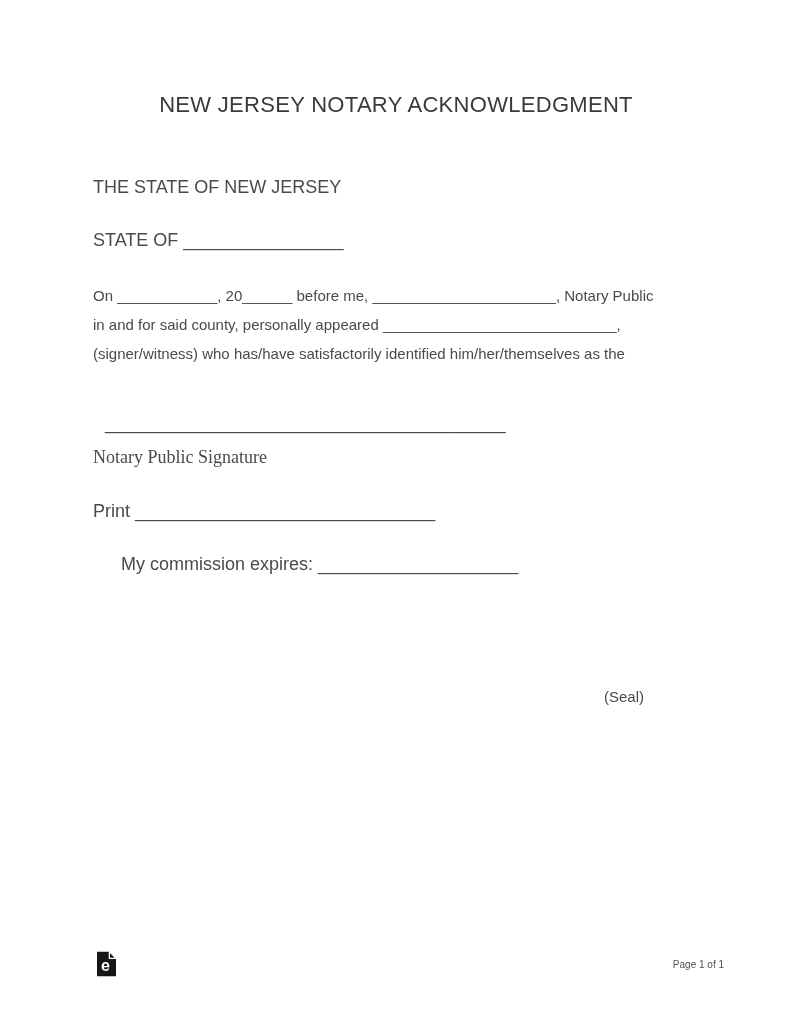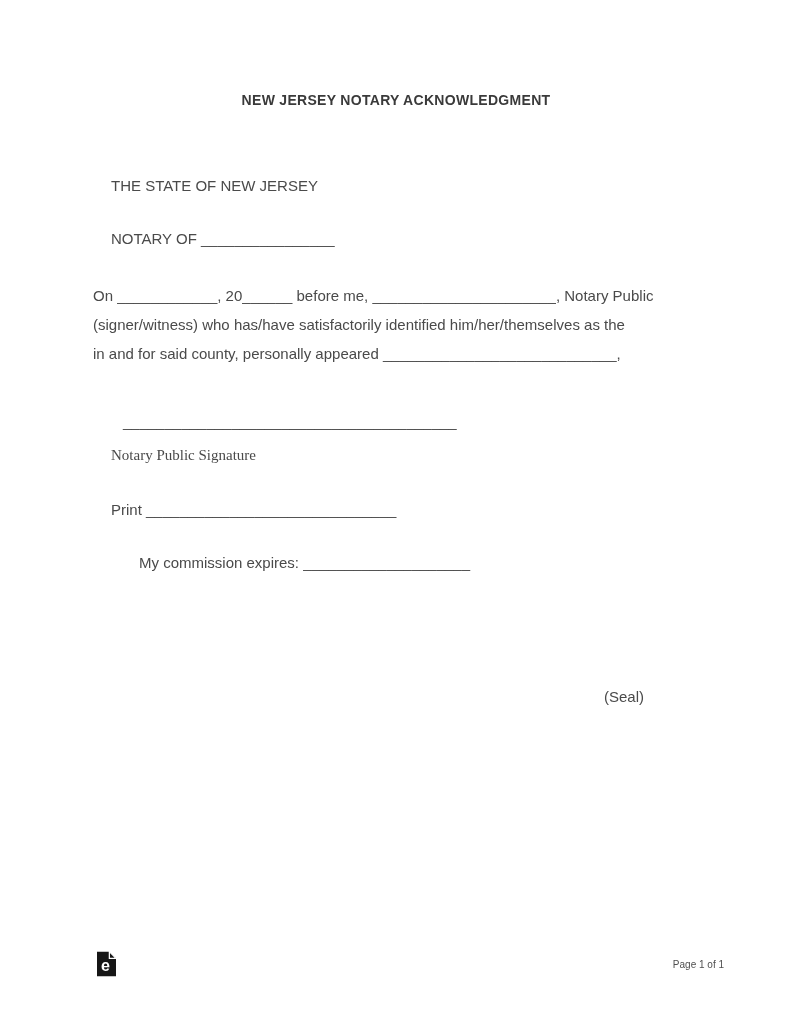--- a/index.html
+++ b/index.html
@@ -15,30 +15,30 @@
     font-family: "Liberation Sans", "DejaVu Sans", sans-serif;
     color: var(--body_text, #4a4a4a);
     overflow: hidden;
   }
   .doc-title {
     position: absolute;
     top: 92px;
     left: 0;
     width: 792px;
     text-align: center;
-    font-size: 14px;
-    font-weight: bold;
+    font-size: 22px;
+    font-weight: normal;
     letter-spacing: 0.3px;
     color: var(--title_text, #3a3a3a);
     white-space: nowrap;
   }
   .line {
     position: absolute;
-    left: 111px;
-    font-size: 15px;
+    left: 93px;
+    font-size: 18px;
     white-space: nowrap;
   }
   .state-line   { top: 177px; }
   .county-line  { top: 230px; }
   .paragraph {
     position: absolute;
     left: 93px;
     top: 281px;
     font-size: 15px;
     line-height: 29px;
@@ -75,27 +75,27 @@
 </head>
 <body>
 
 <div class="page">
 
   <div class="doc-title">NEW JERSEY NOTARY ACKNOWLEDGMENT</div>
 
   <div class="line state-line">THE STATE OF NEW JERSEY</div>
 
   <div class="line county-line">
-    <span>NOTARY OF </span><span class="blank">________________</span>
+    <span>STATE OF </span><span class="blank">________________</span>
   </div>
 
   <div class="paragraph">
     <div>On ____________, 20______ before me, ______________________, Notary Public</div>
+    <div>in and for said county, personally appeared ____________________________,</div>
     <div>(signer/witness) who has/have satisfactorily identified him/her/themselves as the</div>
-    <div>in and for said county, personally appeared ____________________________,</div>
   </div>
 
   <div class="line sig-rule blank">________________________________________</div>
 
   <div class="line sig-caption">Notary Public Signature</div>
 
   <div class="line print-line">
     <span>Print </span><span class="blank">______________________________</span>
   </div>
 

